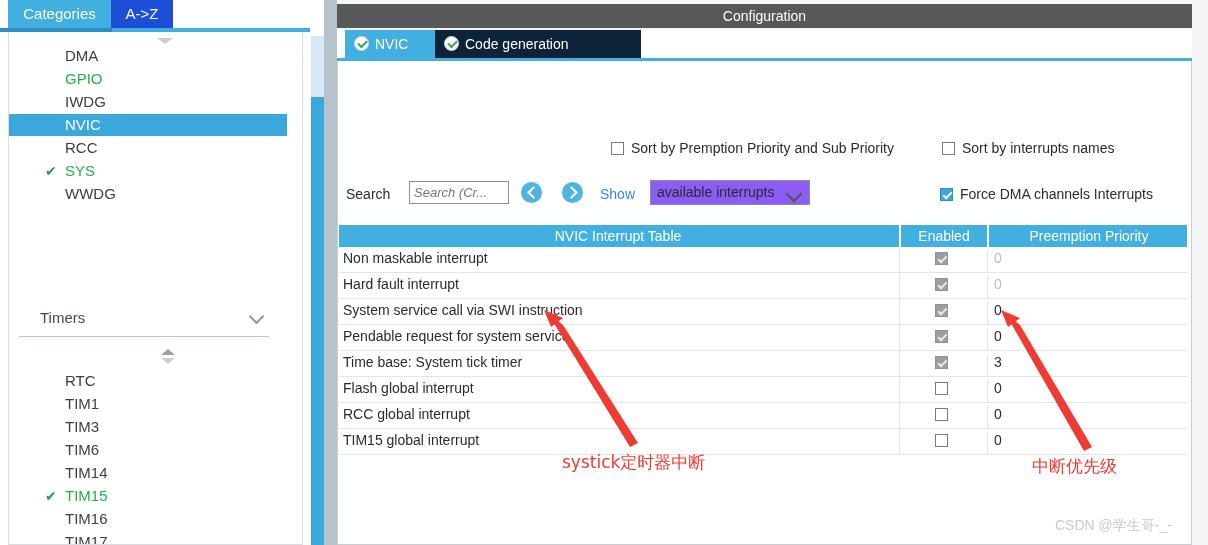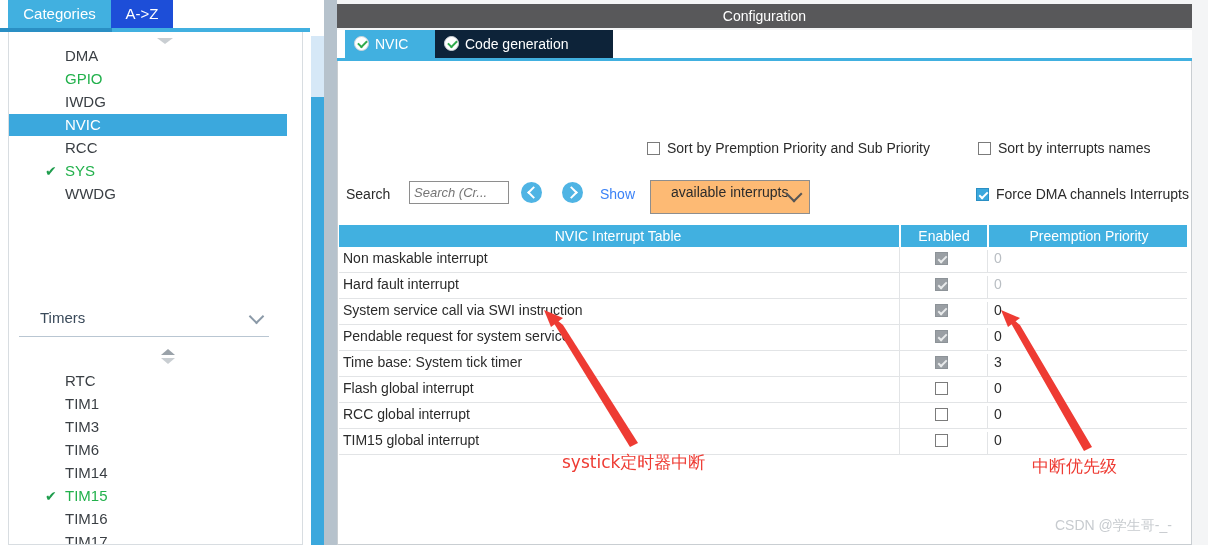--- a/index.html
+++ b/index.html
@@ -47,47 +47,47 @@
 
   #panel-gap{position:absolute;left:324px;top:0;width:13px;height:545px;background:#b6c2cc;}
 
   
   #right-panel{position:absolute;left:337px;top:0;width:871px;height:545px;background:#f4f5f6;}
   #config-title{position:absolute;left:0;top:4px;width:855px;height:24px;line-height:24px;background:#58585a;color:#ffffff;font-size:14px;text-align:center;}
 
   #rtabs{position:absolute;left:0;top:30px;width:855px;height:28px;background:#ffffff;}
   .rtab{position:absolute;top:0;height:28px;line-height:28px;font-size:14px;color:#ffffff;padding-left:30px;box-sizing:border-box;}
   #rtab-nvic{left:8px;width:90px;background:#41b0e0;}
-  #rtab-codegen{left:98px;width:178px;background:#0d2339;}
+  #rtab-codegen{left:98px;width:206px;background:#0d2339;}
   .tabcheck{position:absolute;left:9px;top:6px;width:15px;height:15px;border-radius:50%;background:#ffffff;border:1px solid #cfd5da;box-sizing:border-box;}
   .tabcheck:after{content:"";position:absolute;left:3px;top:3px;width:7px;height:4px;border-left:2px solid #2faa4b;border-bottom:2px solid #2faa4b;transform:rotate(-45deg);}
   #rtabs-underline{position:absolute;left:0;top:58px;width:855px;height:3px;background:#41b0e0;}
 
   #content{position:absolute;left:0;top:61px;width:855px;height:484px;background:#ffffff;border:1px solid #c9ced2;border-top:none;box-sizing:border-box;}
 
-  .chkrow{position:absolute;font-size:14px;color:#2b2b2b;margin-left:36px;}
+  .chkrow{position:absolute;font-size:14px;color:#2b2b2b;}
   .chkbox{display:inline-block;width:13px;height:13px;border:1px solid #7b7b7b;background:#ffffff;box-sizing:border-box;vertical-align:-2px;margin-right:7px;}
   .chkbox.checked{background:#3ba8dd;border-color:#2a8fc4;position:relative;}
   .chkbox.checked:after{content:"";position:absolute;left:2px;top:3px;width:7px;height:3px;border-left:2px solid #ffffff;border-bottom:2px solid #ffffff;transform:rotate(-45deg);}
   .chkbox.greyed{background:#9a9fa4;border:1px solid #8d9398;position:relative;}
   .chkbox.greyed:after{content:"";position:absolute;left:2px;top:3px;width:7px;height:3px;border-left:2px solid #e9ebec;border-bottom:2px solid #e9ebec;transform:rotate(-45deg);}
 
   #sort-premption{left:273px;top:79px;}
   #sort-names{left:604px;top:79px;}
 
   #searchlabel{position:absolute;left:8px;top:125px;font-size:14px;color:#2b2b2b;}
   #searchinput{position:absolute;left:71px;top:120px;width:100px;height:23px;border:1px solid #8e8e8e;box-sizing:border-box;font-size:13px;font-style:italic;color:#9b9b9b;padding:0 4px;font-family:"Liberation Sans",sans-serif;background:#ffffff;}
   .navbtn{position:absolute;top:121px;width:21px;height:21px;border-radius:50%;background:#4fb4e4;}
   .navbtn:after{content:"";position:absolute;top:6px;width:7px;height:7px;border-left:2px solid #ffffff;border-bottom:2px solid #ffffff;}
   #navprev{left:183px;}
   #navprev:after{left:8px;transform:rotate(45deg);}
   #navnext{left:224px;}
   #navnext:after{left:5px;transform:rotate(-135deg);}
   #showlabel{position:absolute;left:262px;top:125px;font-size:14px;color:#3b82f6;}
-  #showselect{position:absolute;left:312px;top:119px;width:160px;height:34px;border:1px solid #8e8e8e;background:#fdba74;box-sizing:border-box;font-size:14px;color:#2b2b2b;padding-left:20px;line-height:23px;}
+  #showselect{position:absolute;left:312px;top:119px;width:160px;height:25px;border:1px solid #8e8e8e;background:#8b5cf6;box-sizing:border-box;font-size:14px;color:#2b2b2b;padding-left:6px;line-height:23px;}
   #showselect .sv-chev{position:absolute;right:9px;top:7px;width:10px;height:10px;border-right:2px solid #555;border-bottom:2px solid #555;transform:rotate(45deg);}
   #forcedma{left:602px;top:125px;}
 
   
   #table{position:absolute;left:1px;top:164px;width:848px;}
   #thead{position:relative;height:22px;background:#41b0e0;}
   .th{position:absolute;top:0;height:22px;line-height:22px;color:#ffffff;font-size:14px;text-align:center;}
   #th-name{left:0;width:558px;}
   #th-enabled{left:560px;width:86px;border-left:2px solid #ffffff;}
   #th-prio{left:648px;width:200px;border-left:2px solid #ffffff;}

